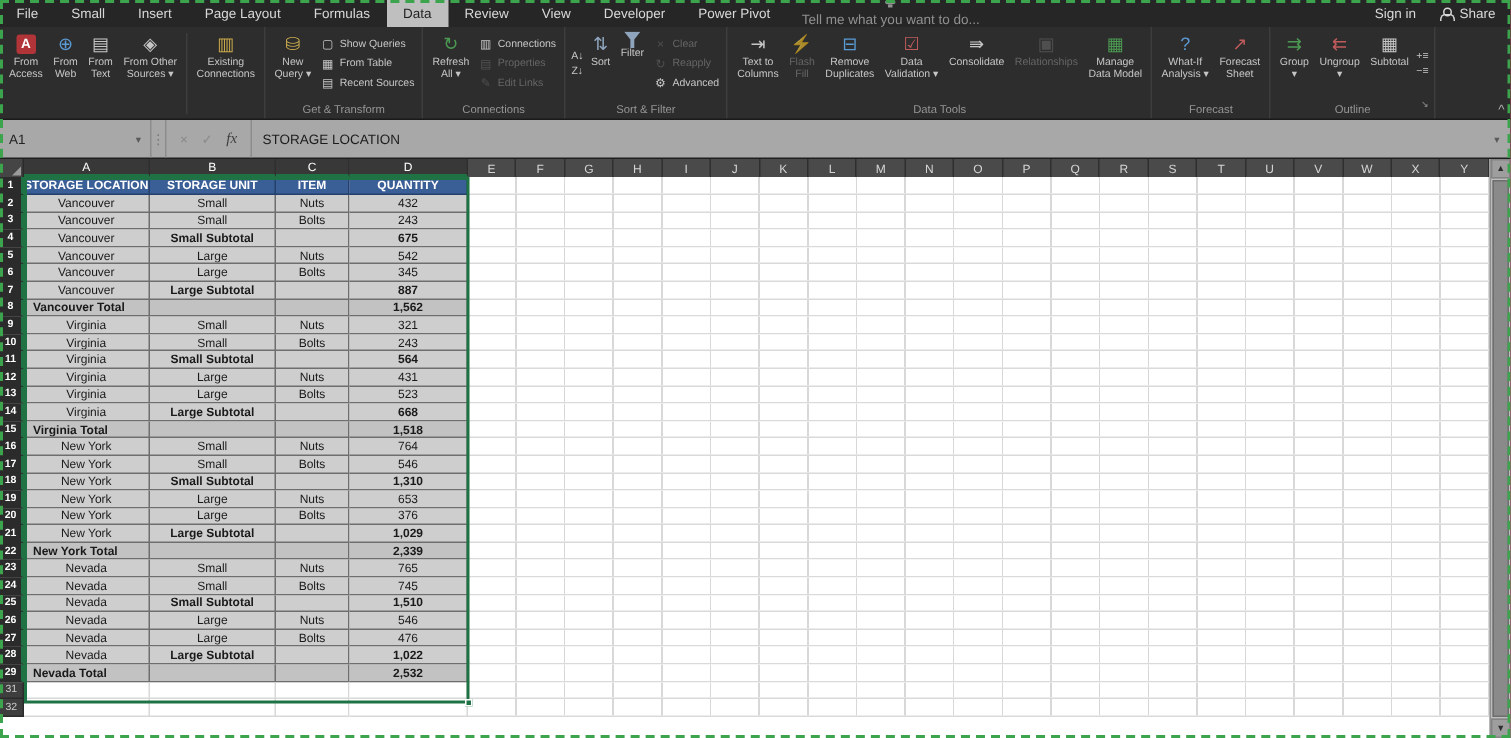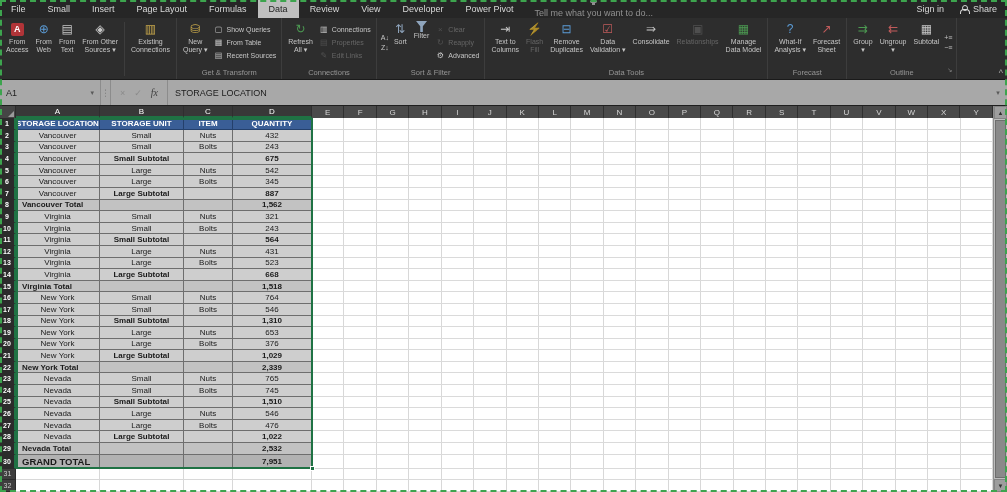--- a/index.html
+++ b/index.html
@@ -509,28 +509,20 @@
           <div class="filler"></div>
         </div>
         <div class="grow selrow" style="height: 11.6px;">
           <div class="rownum">29</div>
           <div class="cell totalbg bold leftal" style="width: 84px;">Nevada Total</div>
           <div class="cell totalbg bold" style="width: 84px;"></div>
           <div class="cell totalbg bold" style="width: 49px;"></div>
           <div class="cell totalbg bold" style="width: 79px;">2,532</div>
           <div class="filler"></div>
         </div>
-        <div class="grow selrow" style="height: 14px;">
-          <div class="rownum">30</div>
-          <div class="cell grandbg bold leftal grandlbl" style="width: 84px;">GRAND TOTAL</div>
-          <div class="cell grandbg bold" style="width: 84px;"></div>
-          <div class="cell grandbg bold" style="width: 49px;"></div>
-          <div class="cell grandbg bold" style="width: 79px;">7,951</div>
-          <div class="filler"></div>
-        </div>
         <div class="grow" style="height: 11.6px;">
           <div class="rownum">31</div>
           <div class="cell emptyc" style="width: 84px;"></div>
           <div class="cell emptyc" style="width: 84px;"></div>
           <div class="cell emptyc" style="width: 49px;"></div>
           <div class="cell emptyc" style="width: 79px;"></div>
           <div class="filler"></div>
         </div>
         <div class="grow" style="height: 11.6px;">
           <div class="rownum">32</div>

